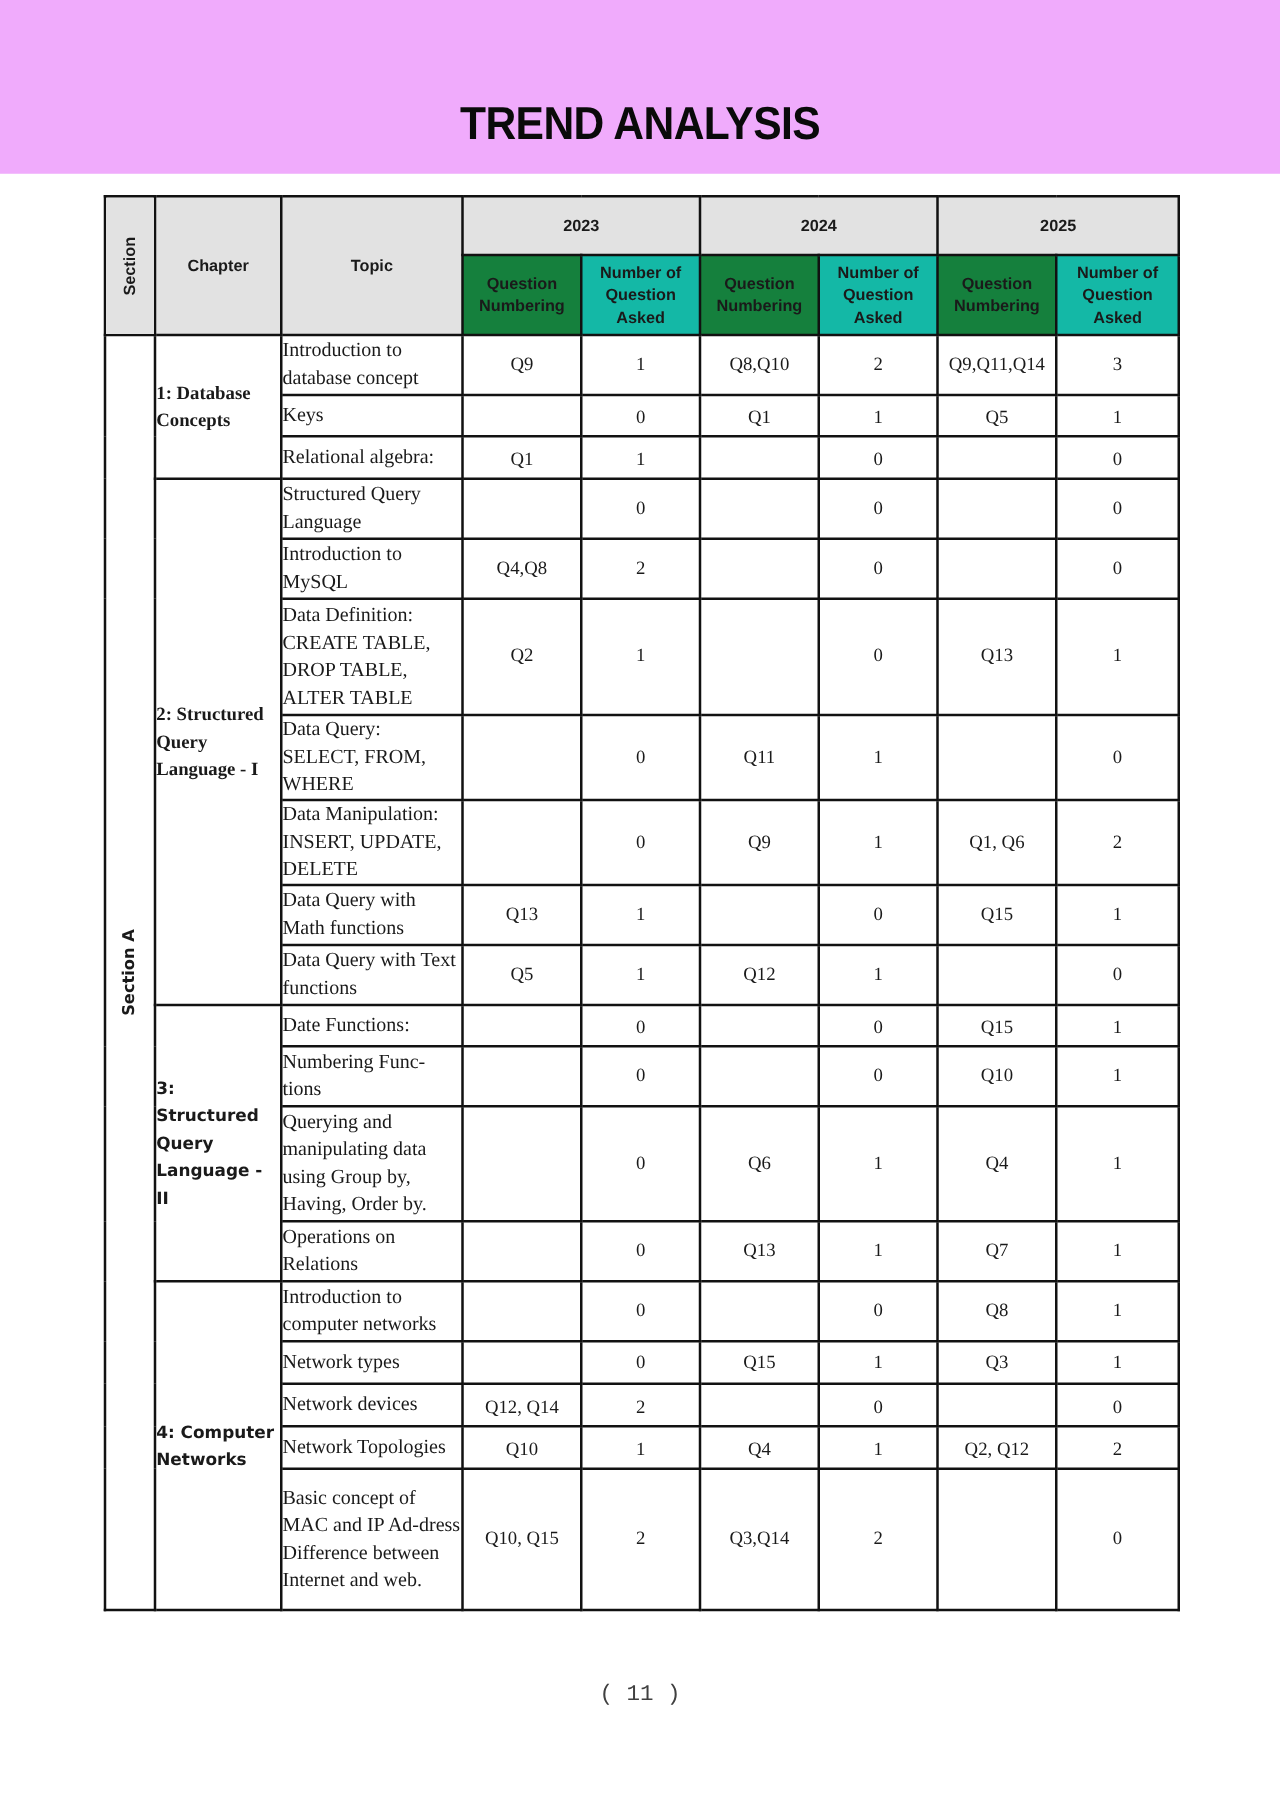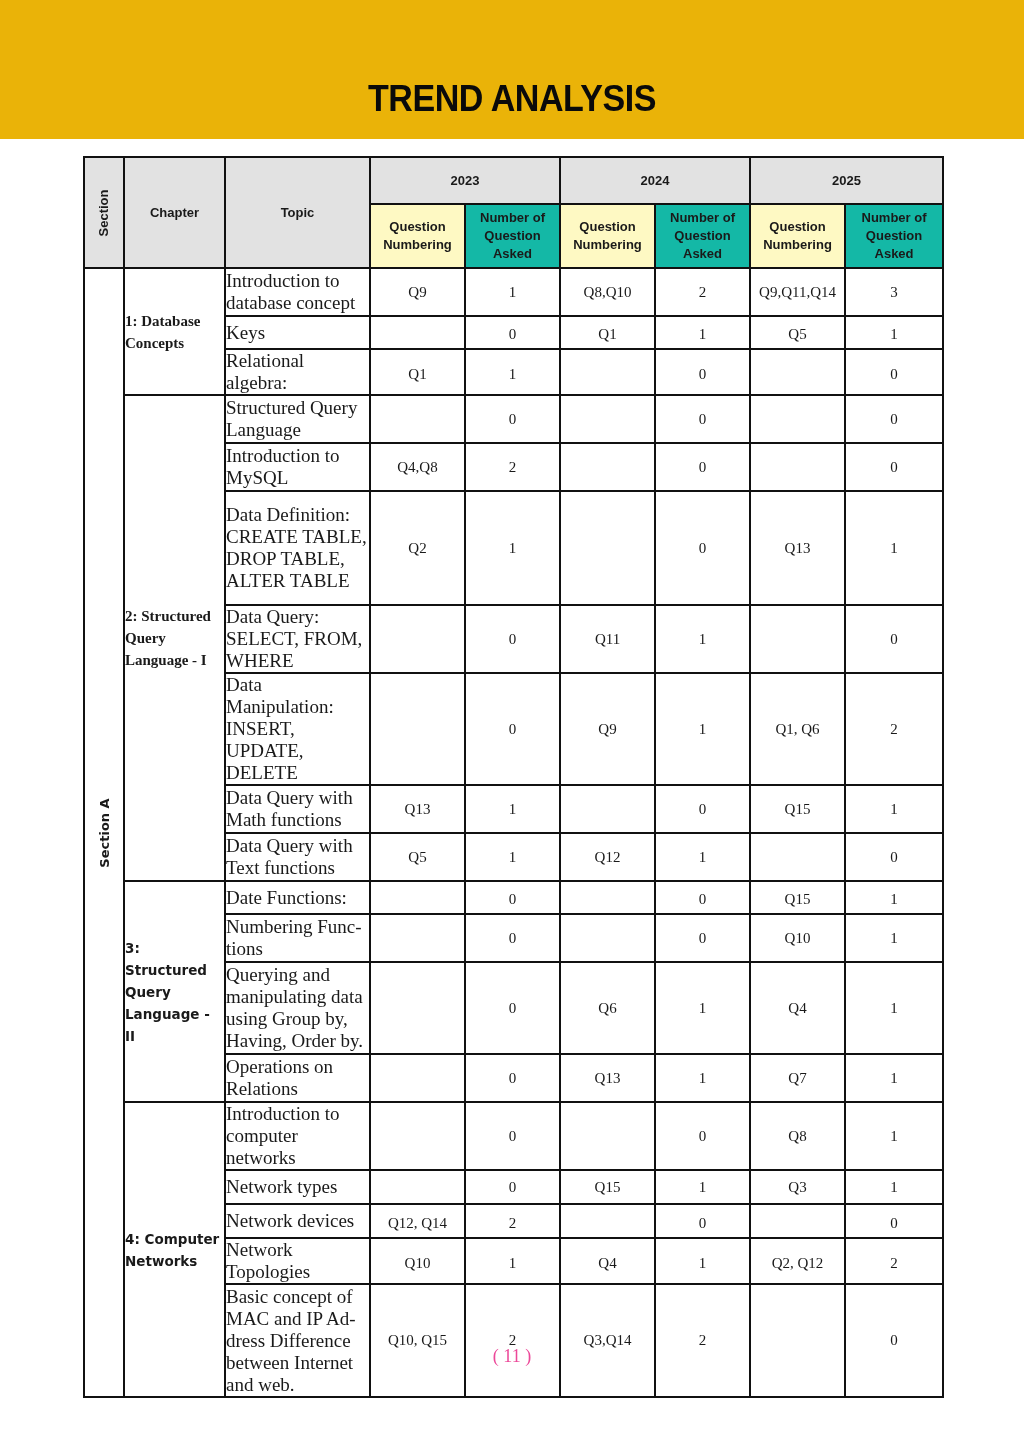--- a/index.html
+++ b/index.html
@@ -1,65 +1,65 @@
 <!DOCTYPE html>
 <html><head>
 <meta charset="utf-8">
 <style>
   html, body { margin: 0; padding: 0; }
   body {
     width: 1024px; height: 1440px; background: #ffffff; position: relative; overflow: hidden;
     font-family: "Liberation Serif", serif; color: #1a1a1a;
   }
   .banner {
-    position: absolute; left: 0; top: 0; width: 1024px; height: 139px; background: #eab308;
+    position: absolute; left: 0; top: 0; width: 1024px; height: 139px; background: #f0abfc;
   }
   .banner-title {
     position: absolute; left: 0; width: 1024px; top: 78px; text-align: center;
     font-family: "Liberation Sans", sans-serif; font-weight: bold; font-size: 37px;
     letter-spacing: -0.5px; color: #0a0a0a; transform: scaleX(0.92);
   }
   table.trend {
     position: absolute; left: 83px; top: 156px;
     border-collapse: collapse; table-layout: fixed;
     width: 859px;
   }
   table.trend td, table.trend th {
     border: 2px solid #111; padding: 0; vertical-align: middle;
   }
   th {
     font-family: Liberation Sans, sans-serif; font-weight: bold; font-size: 13px; color: #1a1a1a;
     background: #e2e2e2; text-align: center; line-height: 18px;
   }
-  th.sub { background: #fef9c3; }
+  th.sub { background: #15803d; }
   th.sub.alt { background: #14b8a6; }
   th.vert { position: relative; }
   th.vert span {
     position: absolute; left: 50%; top: 50%;
     transform: translate(-50%, -50%) rotate(-90deg); white-space: nowrap;
   }
   td.section-cell { position: relative; }
   td.section-cell span {
     position: absolute; left: 50%; top: 50%;
     font-family: "DejaVu Sans", sans-serif; font-weight: bold; font-size: 13px;
     transform: translate(-50%, -50%) rotate(-90deg); white-space: nowrap;
   }
   td.chapter {
     vertical-align: top; padding: 4px 6px 0 6px;
     font-family: "Liberation Serif", serif; font-weight: bold; font-size: 15px; line-height: 22px;
   }
   td.chapter.sans { font-family: "DejaVu Sans", sans-serif; font-size: 13.5px; margin-top: 16px; }
   td.topic {
-    vertical-align: top; padding: 3px 6px 0 6px; font-size: 19px; line-height: 22px;
+    vertical-align: top; padding: 3px 6px 0 6px; font-size: 16px; line-height: 22px;
   }
   td.val { text-align: center; font-size: 15px; }
   td.val.low { vertical-align: middle; padding-top: 4px; }
   .page-num {
     position: absolute; left: 0; width: 1024px; top: 1346px; text-align: center;
-    font-family: Liberation Serif, serif; font-size: 18px; color: #ec4899;
+    font-family: Liberation Mono, monospace; font-size: 18px; color: #404040;
   }
 </style>
 </head>
 <body>
 
 <div class="banner">
   <div class="banner-title">TREND ANALYSIS</div>
 </div>
 
 <table class="trend">
@@ -144,21 +144,21 @@
     <tr style="height:48px">
       <td class="topic">Introduction to MySQL</td>
       <td class="val">Q4,Q8</td>
       <td class="val">2</td>
       <td class="val"></td>
       <td class="val">0</td>
       <td class="val"></td>
       <td class="val">0</td>
     </tr>
 
-    <tr style="height:114px">
+    <tr style="height:93px">
       <td class="topic">Data Definition: CREATE TABLE, DROP TABLE, ALTER TABLE</td>
       <td class="val">Q2</td>
       <td class="val">1</td>
       <td class="val"></td>
       <td class="val">0</td>
       <td class="val">Q13</td>
       <td class="val">1</td>
     </tr>
 
     <tr style="height:60px">

